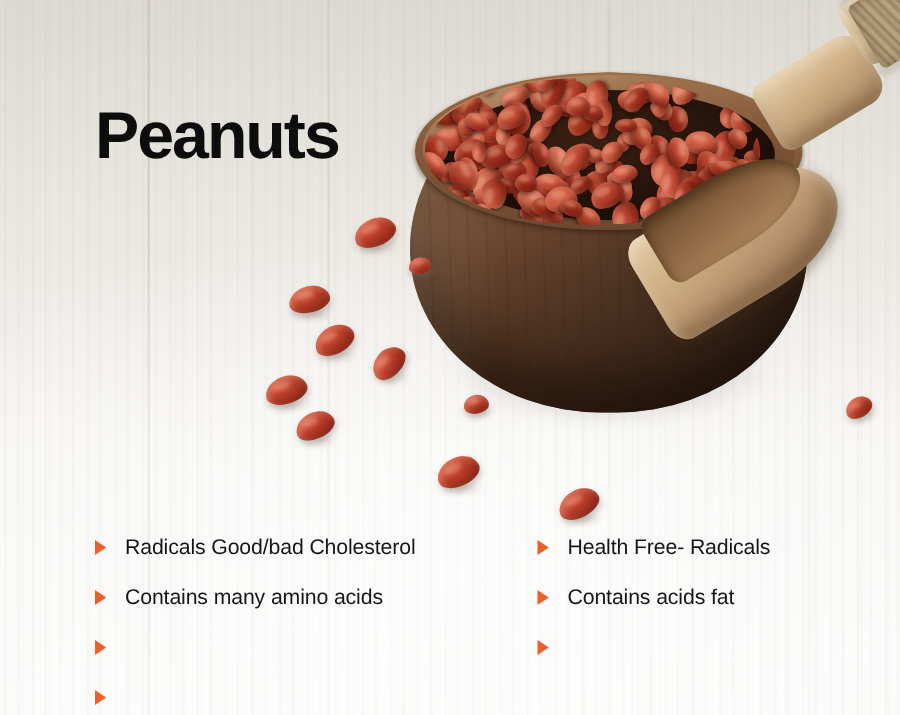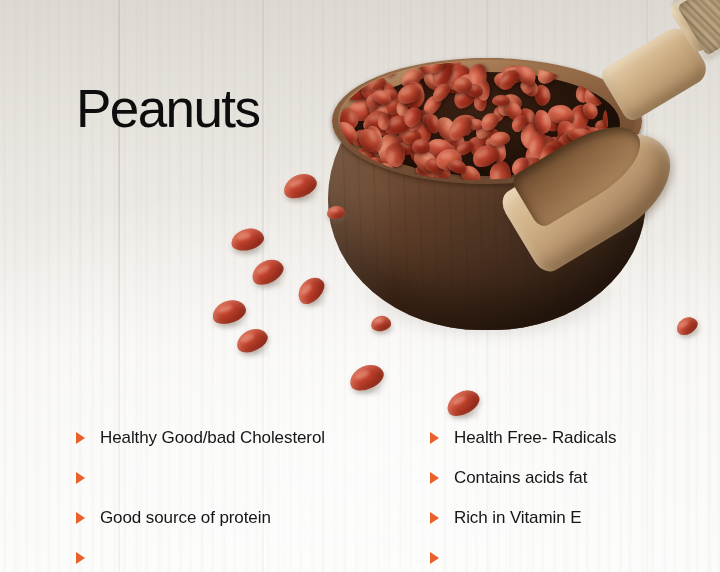--- a/index.html
+++ b/index.html
@@ -40,21 +40,21 @@
   }
   .plankline{position:absolute;top:0;bottom:0;width:2px;
     background:linear-gradient(180deg, rgba(150,143,133,.30), rgba(150,143,133,.12));}
   .bg-vignette{position:absolute;inset:0;
     background:radial-gradient(120% 90% at 50% 78%, rgba(255,255,255,.55) 0%, rgba(255,255,255,0) 55%),
                linear-gradient(180deg, rgba(205,199,190,.30) 0%, rgba(255,255,255,0) 30%);}
 
   
   .headline{position:absolute;left:76px;top:74px;z-index:40;}
   .kicker{font-size:21px;font-weight:700;color:#1a1a1a;letter-spacing:-.2px;line-height:1;}
-  .title{font-size:53px;font-weight:400;color:#0d0d0d;letter-spacing:-1.6px;line-height:1.05;margin-top:7px;}
+  .title{font-size:53px;font-weight:700;color:#0d0d0d;letter-spacing:-1.6px;line-height:1.05;margin-top:7px;}
 
   
   .bullets{position:absolute;left:0;top:418px;width:720px;z-index:40;
     display:flex;}
   .col{display:flex;flex-direction:column;}
   .col-left{margin-left:76px;width:350px;}
   .col-right{margin-left:4px;width:280px;}
   .bullet{display:flex;align-items:center;height:40px;}
   .tri{width:0;height:0;flex:0 0 auto;
     border-top:6px solid transparent;border-bottom:6px solid transparent;
@@ -429,45 +429,41 @@
     </div>
 
   <div class="headline">
     <div class="title">Peanuts</div>
   </div>
 
   <div class="bullets">
     <div class="col col-left">
         <div class="bullet">
           <span class="tri" style="border-left-color: rgb(232, 97, 42);"></span>
-          <span class="btext">Healthy Good/bad Cholesterol</span>
-        </div>
-        <div class="bullet">
-          <span class="tri" style="border-left-color: rgb(232, 97, 42);"></span>
-        </div>
-        <div class="bullet">
-          <span class="tri" style="border-left-color: rgb(232, 97, 42);"></span>
-          <span class="btext">Good source of protein</span>
+          <span class="btext">Radicals Good/bad Cholesterol</span>
+        </div>
+        <div class="bullet">
+          <span class="tri" style="border-left-color: rgb(232, 97, 42);"></span>
+          <span class="btext">Contains many amino acids</span>
+        </div>
+        <div class="bullet">
+          <span class="tri" style="border-left-color: rgb(232, 97, 42);"></span>
         </div>
         <div class="bullet">
           <span class="tri" style="border-left-color: rgb(232, 97, 42);"></span>
         </div>
       </div>
     <div class="col col-right">
         <div class="bullet">
           <span class="tri" style="border-left-color: rgb(232, 97, 42);"></span>
           <span class="btext">Health Free- Radicals</span>
         </div>
         <div class="bullet">
           <span class="tri" style="border-left-color: rgb(232, 97, 42);"></span>
           <span class="btext">Contains acids fat</span>
         </div>
         <div class="bullet">
           <span class="tri" style="border-left-color: rgb(232, 97, 42);"></span>
-          <span class="btext">Rich in Vitamin E</span>
-        </div>
-        <div class="bullet">
-          <span class="tri" style="border-left-color: rgb(232, 97, 42);"></span>
         </div>
       </div>
   </div>
 
 </div>
 
 </body></html>

